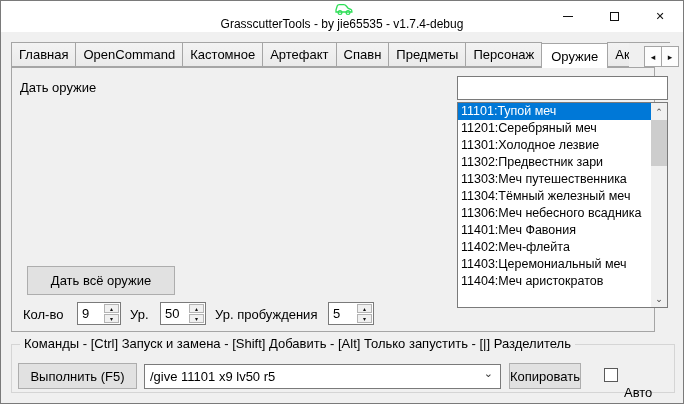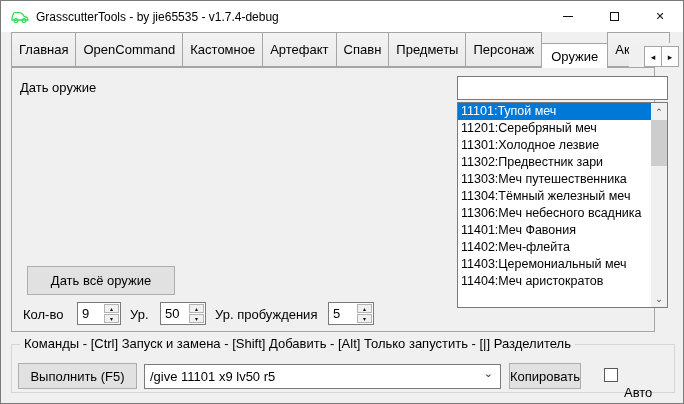--- a/index.html
+++ b/index.html
@@ -4,33 +4,33 @@
 <style>
   html,body{margin:0;padding:0;background:#d8d8d8;}
   .window{
     position:relative;width:684px;height:404px;box-sizing:border-box;
     background:#f0f0f0;border:1px solid #7a7a7a;
     font-family:"Liberation Sans",sans-serif;color:#000;overflow:hidden;
   }
   .window *{box-sizing:border-box;}
 
   
-  .titlebar{position:absolute;left:0;top:0;right:0;height:31px;background:#fff;display:flex;align-items:center;}
+  .titlebar{position:absolute;left:0;top:0;right:0;height:31px;background:#fff;display:flex;align-items:center;flex-direction:column;}
   .app-icon{margin:0 6px 0 9px;display:flex;align-items:center;}
   .title-text{font-size:12px;white-space:nowrap;}
   .win-controls{position:absolute;right:0;top:0;height:30px;display:flex;}
   .winbtn{width:46px;height:30px;display:flex;align-items:center;justify-content:center;background:#fff;}
   .glyph-min{width:10px;height:1px;background:#111;}
   .glyph-max{width:9px;height:9px;border:1px solid #111;background:transparent;}
   .glyph-close{font-size:11px;color:#111;line-height:1;}
 
   
   .tabstrip{position:absolute;left:10px;top:42px;width:664px;height:24px;display:flex;align-items:flex-end;}
   .tab{
-    height:35px;padding:0 7px;background:linear-gradient(#f3f3f3,#eaeaea);
+    height:25px;padding:0 7px;background:linear-gradient(#f3f3f3,#eaeaea);
     border:1px solid #a5a5a5;margin-right:-1px;display:flex;align-items:center;z-index:2;
   }
   .tab span{font-size:13px;white-space:nowrap;}
   .tab.selected{height:25px;margin-bottom:-1px;background:#fff;border-bottom:none;padding:0 9px;z-index:3;}
   .tab-scroll-cover{
     position:absolute;right:-6px;top:0;width:52px;height:24px;background:#f0f0f0;z-index:4;
     display:flex;align-items:flex-end;justify-content:flex-end;padding:0 2px 0 0;
   }
   .tab-scroll-btn{
     width:18px;height:21px;background:#fdfdfd;border:1px solid #a5a5a5;margin-left:-1px;

